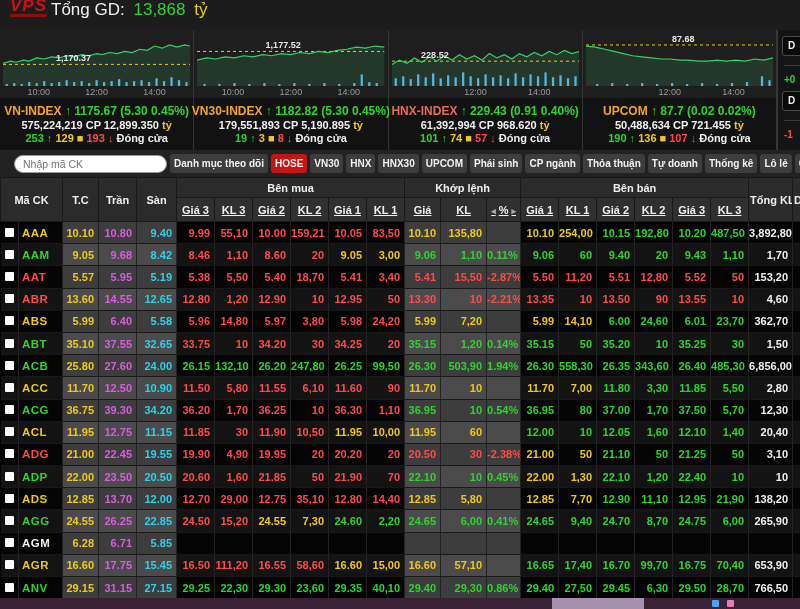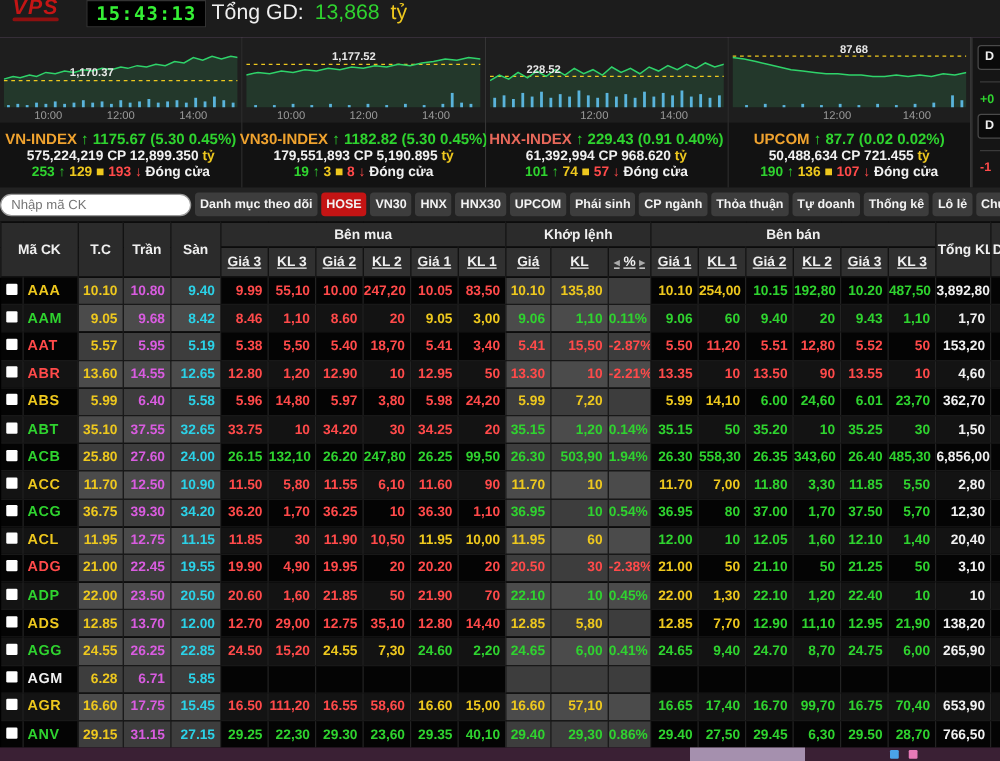--- a/index.html
+++ b/index.html
@@ -29,21 +29,21 @@
   .info{flex:1 1 auto;display:flex;flex-direction:column;justify-content:center;align-items:center;
         gap:1px;font-size:11px;font-weight:bold;background:#121212;white-space:nowrap;}
   .info .l1{font-size:12px;}
   .side-cut{flex:0 0 22px;background:#151515;border-left:1px solid #3a3a3a;overflow:hidden;position:relative;}
   .mini-box{width:34px;height:20px;margin:6px 0 0 4px;background:#0a0a0a;border:1px solid #4a4a4a;border-radius:3px;
             color:#eee;font-size:10px;font-weight:bold;padding:3px 0 0 5px;box-sizing:border-box;}
   .mini-val{font-size:10px;font-weight:bold;margin:9px 0 0 6px;border-top:1px solid #3a3a3a;padding-top:8px;}
 
   
   #tabbar{position:absolute;top:150px;left:0;right:0;height:27px;background:#222;
-          display:flex;align-items:center;gap:3px;padding-left:0;overflow:hidden;}
+          display:flex;align-items:center;gap:3px;padding-left:14px;overflow:hidden;}
   #search{flex:0 0 88px;height:16px;border-radius:9px;border:1px solid #999;background:#fff;
           color:#444;font-size:10.5px;padding:0 8px;outline:none;font-family:"Liberation Sans",sans-serif;}
   .tab{background:#3d3d3d;color:#f2f2f2;font-size:10px;font-weight:bold;padding:4px 4px;
        border-radius:3px;white-space:nowrap;cursor:pointer;}
   .tab.active{background:#c41414;}
 
   
   #tablewrap{position:absolute;top:177px;left:0;width:800px;height:421px;overflow:hidden;background:#000;}
   table{border-collapse:collapse;table-layout:fixed;width:800px;font-size:11px;font-weight:bold;}
   th{background:#2b2b2b;color:#efefef;border:1px solid #191919;font-size:11px;height:17px;
@@ -68,21 +68,20 @@
 </head>
 <body>
 
 <div id="app">
 
   <div id="header">
     <div id="logo">
       <span>VPS</span>
       <span class="sub"></span>
     </div>
-    <div id="clock">15:43:13</div>
     <div class="stat">
       <span>Tổng GD:</span>
       <span class="g">13,868</span>
       <span class="y">tỷ</span>
     </div>
   </div>
 
   <div id="indices">
     <div id="index-panels">
         <div class="index-panel">
@@ -327,21 +326,21 @@
       <tbody>
           <tr>
             <td class="check"><span class="checkbox"></span></td>
             <td class="ticker y">AAA</td>
             <td class="gray y">10.10</td>
             <td class="gray m">10.80</td>
             <td class="gray c">9.40</td>
             <td class="r">9.99</td>
             <td class="r">55,10</td>
             <td class="r">10.00</td>
-            <td class="r">247,20</td>
+            <td class="r">159,21</td>
             <td class="r">10.05</td>
             <td class="r">83,50</td>
             <td class="gray y">10.10</td>
             <td class="gray y">135,80</td>
             <td class="gray w"></td>
             <td class="y">10.10</td>
             <td class="y">254,00</td>
             <td class="g">10.15</td>
             <td class="g">192,80</td>
             <td class="g">10.20</td>

